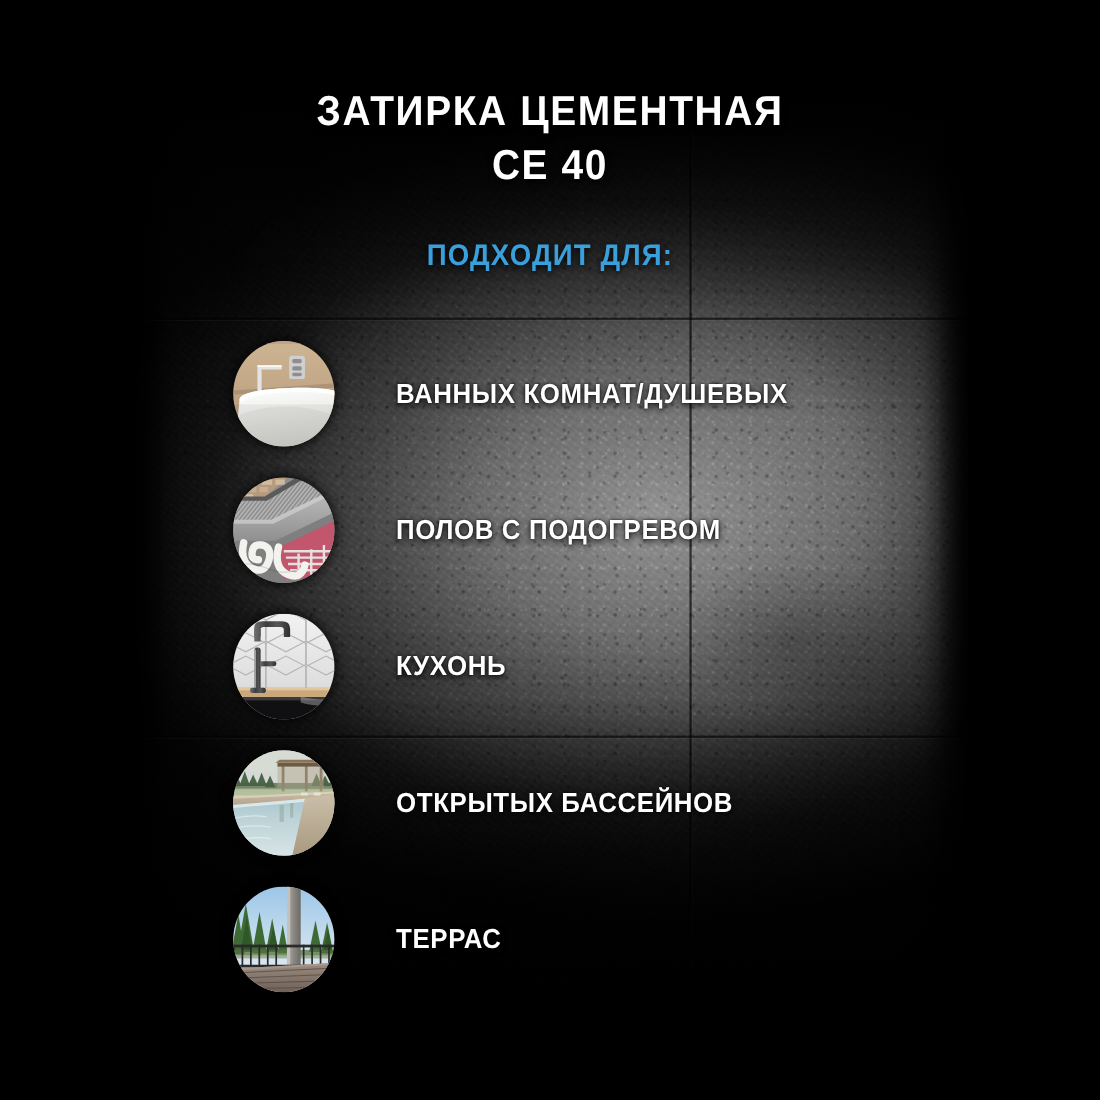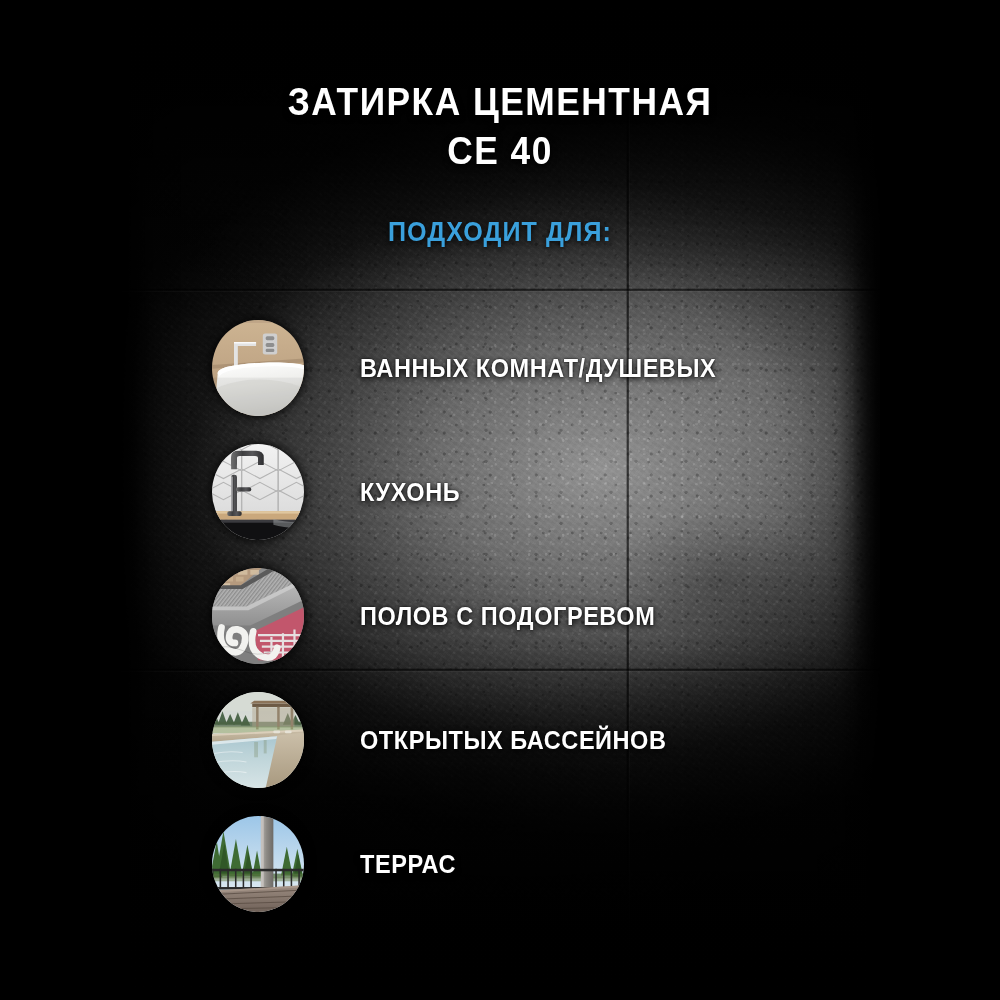--- a/index.html
+++ b/index.html
@@ -118,21 +118,21 @@
   .subtitle{
     position:absolute;left:0;right:0;top:217px;
     text-align:center;
     font-size:27px;
     font-weight:bold;
     letter-spacing:1.1px;
     text-shadow:0 2px 7px rgba(0,0,0,.95);
     transform:scaleX(.93);
   }
 
-  .list{position:absolute;left:0;top:306px;width:848px;}
+  .list{position:absolute;left:0;top:296px;width:848px;}
 
   .row{
     position:relative;
     height:124px;
     display:flex;
     align-items:center;
   }
 
   .thumb{
     position:absolute;
@@ -215,20 +215,62 @@
             <rect x="0" y="60" width="100" height="40" fill="#000" opacity=".05"></rect>
           </svg>
         </div>
         <div class="row-label">ВАННЫХ КОМНАТ/ДУШЕВЫХ</div>
       </div>
 
       <div class="row">
         <div class="thumb">
           <svg viewBox="0 0 100 100" preserveAspectRatio="xMidYMid slice" aria-hidden="true">
             <defs>
+              <linearGradient id="g3s" x1="0" y1="0" x2="0" y2="1">
+                <stop offset="0%" stop-color="#bfbfbf"></stop>
+                <stop offset="100%" stop-color="#8e8e8e"></stop>
+              </linearGradient>
+              <pattern id="g3p" width="3" height="3" patternUnits="userSpaceOnUse" patternTransform="rotate(38)">
+                <rect width="3" height="3" fill="#b3b3b3"></rect>
+                <rect width="1.4" height="3" fill="#8d8d8d"></rect>
+              </pattern>
+            </defs>
+            <rect width="100" height="100" fill="#8d8d8d"></rect>
+            <path d="M0 0 H54 L30 20 H0 Z" fill="#b59a7e"></path>
+            <g opacity=".8">
+              <path d="M3 2 h10 v5 h-10 Z M16 2 h10 v5 h-10 Z M29 2 h10 v5 h-10 Z M42 2 h9 v5 h-9 Z" fill="#d8c3a6"></path>
+              <path d="M1 9 h10 v5 h-10 Z M14 9 h10 v5 h-10 Z M27 9 h8 v5 h-8 Z" fill="#cbb293"></path>
+              <path d="M0 16 h9 v4 h-9 Z M12 16 h9 v4 h-9 Z" fill="#dccaae"></path>
+            </g>
+            <path d="M0 18 H32 L62 0 H100 V12 L36 44 H0 Z" fill="#5a5a5a"></path>
+            <path d="M0 22 H34 L68 2 H100 V10 L40 42 H0 Z" fill="url(#g3p)"></path>
+            <path d="M0 40 H38 L100 10 V34 L42 62 H0 Z" fill="url(#g3s)"></path>
+            <path d="M0 40 H38 L100 10 V14 L40 44 H0 Z" fill="#d2d2d2" opacity=".7"></path>
+            <path d="M0 60 H42 L100 32 V100 H0 Z" fill="#7f7f7f"></path>
+            <g fill="#c8526a" opacity=".92">
+              <path d="M46 66 L100 40 V96 L50 96 Z"></path>
+            </g>
+            <g stroke="#e8e8e8" stroke-width="2.3" fill="none" opacity=".95">
+              <path d="M50 70 h46 M52 76 h44 M54 82 h42 M56 88 h40"></path>
+              <path d="M88 64 v32 M76 68 v28 M64 72 v24"></path>
+            </g>
+            <g fill="#f2f2ef" stroke="#cfcfcc" stroke-width="1">
+              <path d="M12 62 q-4 18 8 24 q12 6 16 -8 q3 -12 -7 -14 q-8 -1 -9 7 q-1 7 6 7" fill="none" stroke="#f2f2ef" stroke-width="7" stroke-linecap="round"></path>
+              <path d="M45 66 q-5 20 9 26 q13 5 16 -9" fill="none" stroke="#f2f2ef" stroke-width="7" stroke-linecap="round"></path>
+            </g>
+            <path d="M0 84 q18 -5 34 2 q16 7 30 1" fill="none" stroke="#000" stroke-width="1" opacity=".15"></path>
+          </svg>
+        </div>
+        <div class="row-label">ПОЛОВ С ПОДОГРЕВОМ</div>
+      </div>
+
+      <div class="row">
+        <div class="thumb">
+          <svg viewBox="0 0 100 100" preserveAspectRatio="xMidYMid slice" aria-hidden="true">
+            <defs>
               <linearGradient id="g2t" x1="0" y1="0" x2="0" y2="1">
                 <stop offset="0%" stop-color="#f2f2f2"></stop>
                 <stop offset="100%" stop-color="#d4d4d4"></stop>
               </linearGradient>
               <linearGradient id="g2m" x1="0" y1="0" x2="1" y2="0">
                 <stop offset="0%" stop-color="#6f6f70"></stop>
                 <stop offset="35%" stop-color="#3e3e40"></stop>
                 <stop offset="65%" stop-color="#57575a"></stop>
                 <stop offset="100%" stop-color="#2e2e30"></stop>
               </linearGradient>
@@ -254,62 +296,20 @@
               <rect x="22" y="13" width="6" height="10" rx="2.4"></rect>
               <path d="M22 13 q0-6 8-6 h18 q8 0 8 7 v8 h-6 v-7 q0-2.4-3-2.4 H31 q-3 0-3 2.6 v11 h-6 Z"></path>
               <rect x="18" y="70" width="15" height="5" rx="2"></rect>
               <rect x="27" y="45" width="16" height="4.6" rx="2.2"></rect>
             </g>
             <rect x="22" y="34" width="1.8" height="36" fill="#cfcfd2" opacity=".6"></rect>
             <path d="M66 78 q12 4 34 3 v6 q-22 1 -34 -3 Z" fill="#9fa3a6" opacity=".5"></path>
           </svg>
         </div>
         <div class="row-label">КУХОНЬ</div>
-      </div>
-
-      <div class="row">
-        <div class="thumb">
-          <svg viewBox="0 0 100 100" preserveAspectRatio="xMidYMid slice" aria-hidden="true">
-            <defs>
-              <linearGradient id="g3s" x1="0" y1="0" x2="0" y2="1">
-                <stop offset="0%" stop-color="#bfbfbf"></stop>
-                <stop offset="100%" stop-color="#8e8e8e"></stop>
-              </linearGradient>
-              <pattern id="g3p" width="3" height="3" patternUnits="userSpaceOnUse" patternTransform="rotate(38)">
-                <rect width="3" height="3" fill="#b3b3b3"></rect>
-                <rect width="1.4" height="3" fill="#8d8d8d"></rect>
-              </pattern>
-            </defs>
-            <rect width="100" height="100" fill="#8d8d8d"></rect>
-            <path d="M0 0 H54 L30 20 H0 Z" fill="#b59a7e"></path>
-            <g opacity=".8">
-              <path d="M3 2 h10 v5 h-10 Z M16 2 h10 v5 h-10 Z M29 2 h10 v5 h-10 Z M42 2 h9 v5 h-9 Z" fill="#d8c3a6"></path>
-              <path d="M1 9 h10 v5 h-10 Z M14 9 h10 v5 h-10 Z M27 9 h8 v5 h-8 Z" fill="#cbb293"></path>
-              <path d="M0 16 h9 v4 h-9 Z M12 16 h9 v4 h-9 Z" fill="#dccaae"></path>
-            </g>
-            <path d="M0 18 H32 L62 0 H100 V12 L36 44 H0 Z" fill="#5a5a5a"></path>
-            <path d="M0 22 H34 L68 2 H100 V10 L40 42 H0 Z" fill="url(#g3p)"></path>
-            <path d="M0 40 H38 L100 10 V34 L42 62 H0 Z" fill="url(#g3s)"></path>
-            <path d="M0 40 H38 L100 10 V14 L40 44 H0 Z" fill="#d2d2d2" opacity=".7"></path>
-            <path d="M0 60 H42 L100 32 V100 H0 Z" fill="#7f7f7f"></path>
-            <g fill="#c8526a" opacity=".92">
-              <path d="M46 66 L100 40 V96 L50 96 Z"></path>
-            </g>
-            <g stroke="#e8e8e8" stroke-width="2.3" fill="none" opacity=".95">
-              <path d="M50 70 h46 M52 76 h44 M54 82 h42 M56 88 h40"></path>
-              <path d="M88 64 v32 M76 68 v28 M64 72 v24"></path>
-            </g>
-            <g fill="#f2f2ef" stroke="#cfcfcc" stroke-width="1">
-              <path d="M12 62 q-4 18 8 24 q12 6 16 -8 q3 -12 -7 -14 q-8 -1 -9 7 q-1 7 6 7" fill="none" stroke="#f2f2ef" stroke-width="7" stroke-linecap="round"></path>
-              <path d="M45 66 q-5 20 9 26 q13 5 16 -9" fill="none" stroke="#f2f2ef" stroke-width="7" stroke-linecap="round"></path>
-            </g>
-            <path d="M0 84 q18 -5 34 2 q16 7 30 1" fill="none" stroke="#000" stroke-width="1" opacity=".15"></path>
-          </svg>
-        </div>
-        <div class="row-label">ПОЛОВ С ПОДОГРЕВОМ</div>
       </div>
 
       <div class="row">
         <div class="thumb">
           <svg viewBox="0 0 100 100" preserveAspectRatio="xMidYMid slice" aria-hidden="true">
             <defs>
               <linearGradient id="g5sky" x1="0" y1="0" x2="0" y2="1">
                 <stop offset="0%" stop-color="#cfd6d2"></stop>
                 <stop offset="100%" stop-color="#e6e4dc"></stop>
               </linearGradient>

